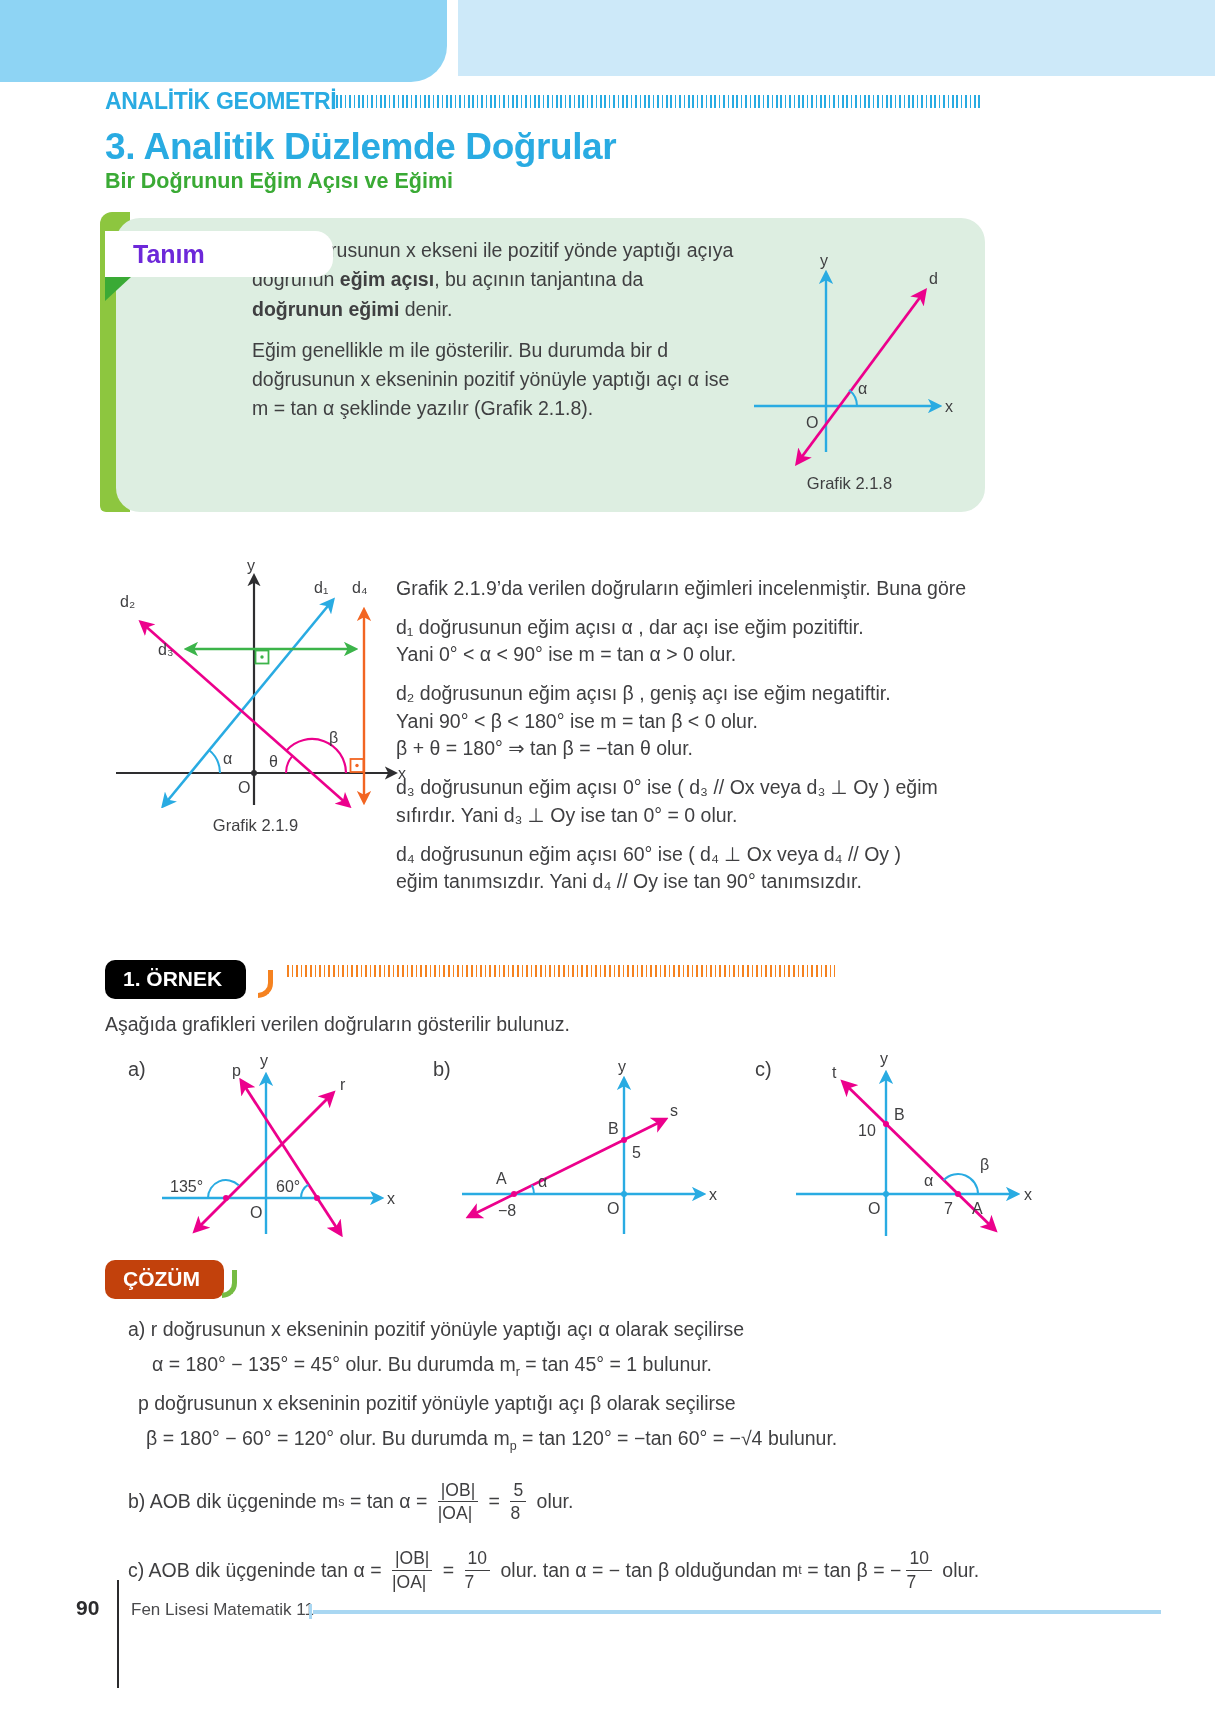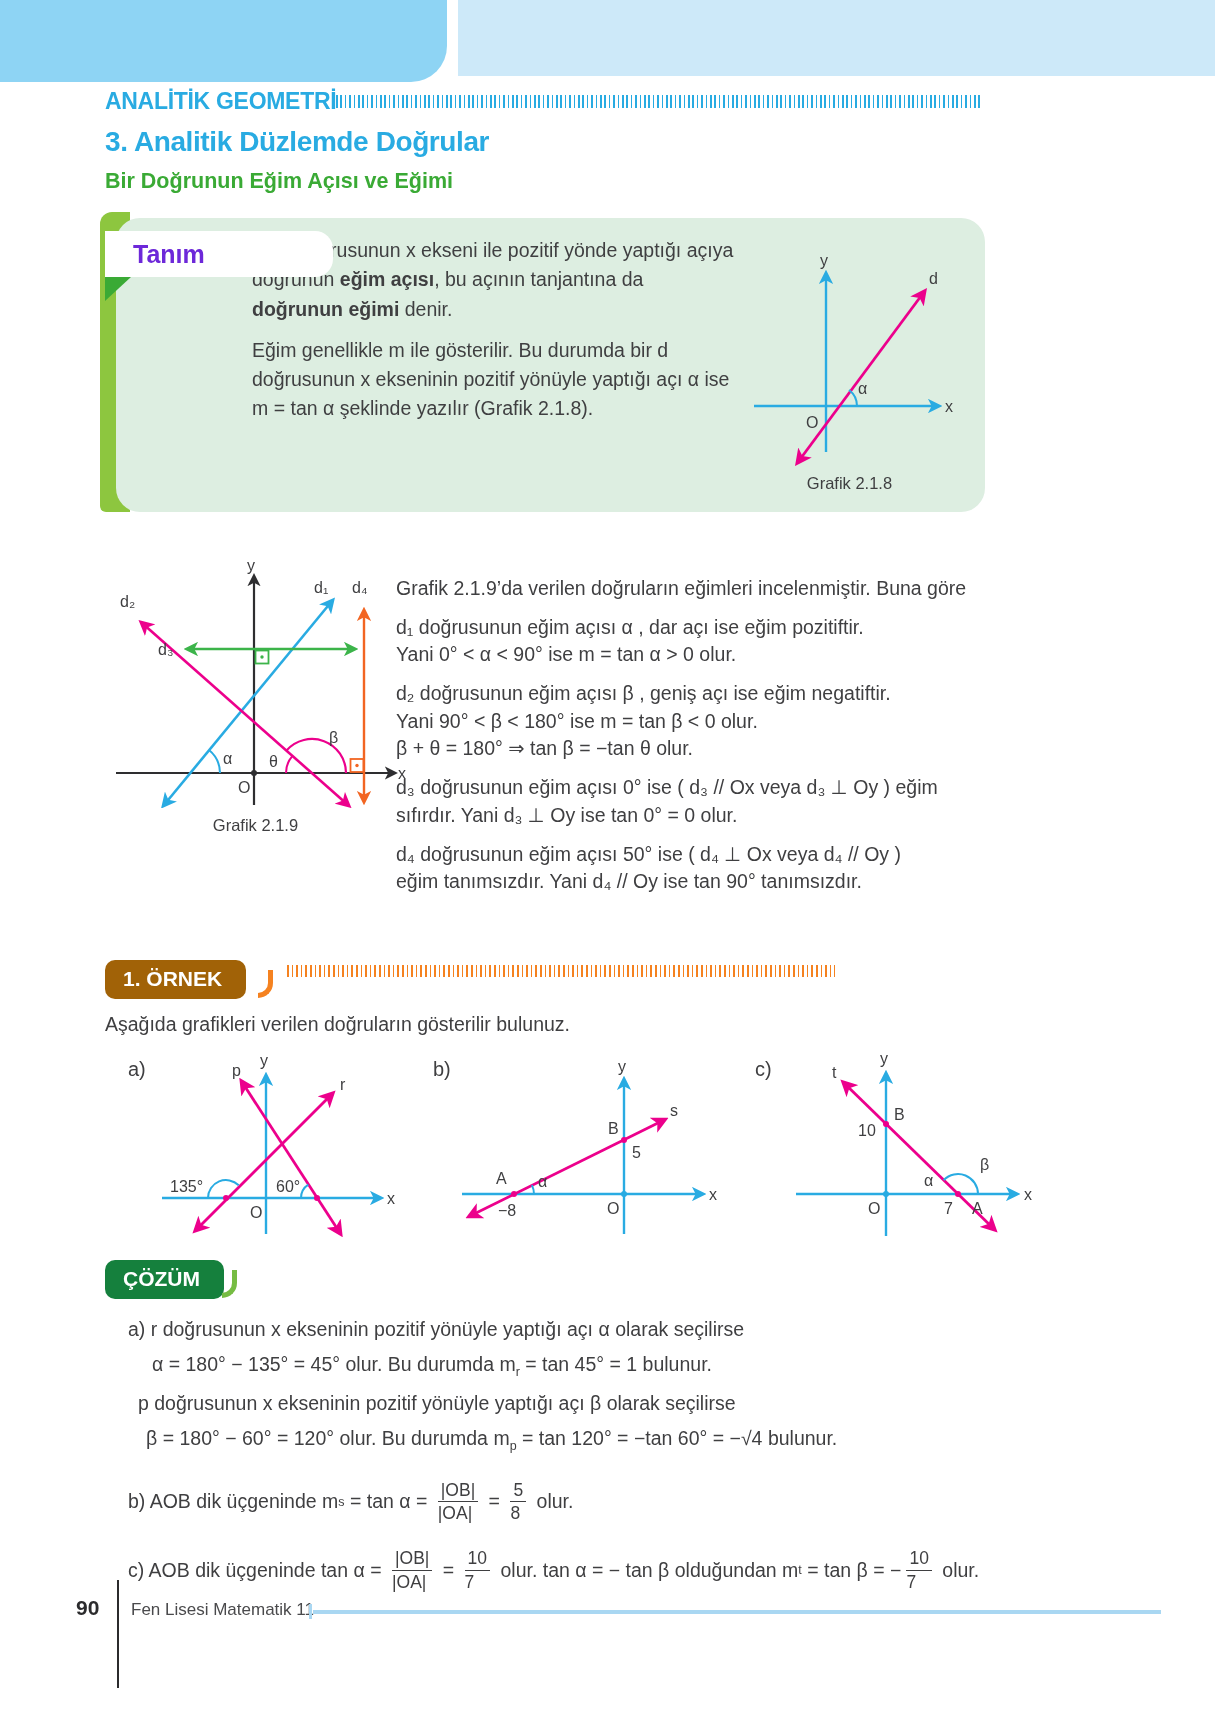--- a/index.html
+++ b/index.html
@@ -7,43 +7,43 @@
   .page { position:relative; width:1215px; height:1718px; background:#ffffff; margin:0 auto; overflow:hidden; color:#3f3f41; }
 
   
   .banner-light { position:absolute; left:458px; top:0; width:757px; height:76px; background:#cde9f9; }
   .banner-dark  { position:absolute; left:0; top:0; width:447px; height:82px; background:#8ed4f4; border-radius:0 0 36px 0; }
 
   
   .chapter-row { position:absolute; left:105px; top:88px; width:880px; display:flex; align-items:center; }
   .chapter { font-size:23px; font-weight:bold; color:#29abe2; letter-spacing:-0.3px; white-space:nowrap; }
   .dots-blue { width:645px; height:13px; background:repeating-linear-gradient(to right,#29abe2 0 1.6px,transparent 1.6px 4.4px); }
-  .title { position:absolute; left:105px; top:126px; font-size:28px; font-weight:bold; color:#29abe2; letter-spacing:-0.4px; }
+  .title { position:absolute; left:105px; top:126px; font-size:37px; font-weight:bold; color:#29abe2; letter-spacing:-0.4px; }
   .subtitle { position:absolute; left:105px; top:169px; font-size:21.5px; font-weight:bold; color:#3aaa35; }
 
   
   .tanim { position:absolute; left:100px; top:212px; width:885px; height:300px; }
   .tanim-green { position:absolute; left:0; top:0; width:30px; height:100%; background:#8dc63f; border-radius:12px 0 0 6px; }
   .tanim-panel { position:absolute; left:16px; top:6px; right:0; bottom:0; background:#ddeee1; border-radius:24px; }
   .tanim-label { position:absolute; left:5px; top:19px; width:228px; height:46px; background:#ffffff; border-radius:0 18px 18px 0; display:flex; align-items:center; padding-left:28px; font-size:25px; font-weight:bold; color:#6d28d9; z-index:2; }
   .tanim-fold { position:absolute; left:5px; top:65px; width:26px; height:24px; background:#3aaa35; clip-path:polygon(0 0,100% 0,0 100%); z-index:2; }
   .tanim-text { position:absolute; left:152px; top:24px; width:486px; font-size:19.5px; line-height:1.5; color:#3f3f41; }
   .tanim-text p + p { margin-top:12px; }
   .graph218 { position:absolute; left:632px; top:26px; width:235px; text-align:center; }
   .graph-caption { font-size:16.5px; color:#3f3f41; margin-top:4px; }
 
   
   .g219-fig { position:absolute; left:103px; top:533px; width:305px; text-align:center; }
   .g219-text { position:absolute; left:396px; top:535px; width:592px; font-size:19.5px; line-height:1.42;margin-top:40px; }
   .g219-text .para { margin-top:11px; }
 
   
   .ornek-row { position:absolute; left:105px; top:960px; display:flex; align-items:flex-start; gap:14px; }
-  .badge { display:inline-block; background:#a16207; color:#fff; font-weight:bold; font-size:21px; padding:7px 24px 8px 18px; border-radius:10px; white-space:nowrap; }
-  .badge.green { background:#15803d; }
+  .badge { display:inline-block; background:#000000; color:#fff; font-weight:bold; font-size:21px; padding:7px 24px 8px 18px; border-radius:10px; white-space:nowrap; }
+  .badge.green { background:#c2410c; }
   .badge-tail { width:15px; height:28px; border-right:5px solid #f58220; border-bottom:5px solid #f58220; border-bottom-right-radius:18px; margin-left:-2px; margin-top:10px; }
   .badge-tail.green { border-color:#76bc43; }
   .dots-orange { width:548px; height:12px; background:repeating-linear-gradient(to right,#f58220 0 1.6px,transparent 1.6px 4.6px); margin-top:5px; }
   .prompt { position:absolute; left:105px; top:1013px; font-size:19.5px; }
 
   .ex-tag { position:absolute; font-size:20px; color:#3f3f41; }
   .ex-a-tag { left:128px; top:1058px; } .ex-b-tag { left:433px; top:1058px; } .ex-c-tag { left:755px; top:1058px; }
   .ex-a { position:absolute; left:150px; top:1050px; }
   .ex-b { position:absolute; left:452px; top:1056px; }
   .ex-c { position:absolute; left:784px; top:1048px; }
@@ -168,21 +168,21 @@
     <div class="para">
       <div>d₂ doğrusunun eğim açısı β , geniş açı ise eğim negatiftir.</div>
       <div>Yani 90° &lt; β &lt; 180° ise m = tan β &lt; 0 olur.</div>
       <div>β + θ = 180° ⇒ tan β = −tan θ olur.</div>
     </div>
     <div class="para">
       <div>d₃ doğrusunun eğim açısı 0° ise ( d₃ // Ox veya d₃ ⊥ Oy ) eğim</div>
       <div>sıfırdır. Yani d₃ ⊥ Oy ise tan 0° = 0 olur.</div>
     </div>
     <div class="para">
-      <div>d₄ doğrusunun eğim açısı 50° ise ( d₄ ⊥ Ox veya d₄ // Oy )</div>
+      <div>d₄ doğrusunun eğim açısı 60° ise ( d₄ ⊥ Ox veya d₄ // Oy )</div>
       <div>eğim tanımsızdır. Yani d₄ // Oy ise tan 90° tanımsızdır.</div>
     </div>
   </div>
 
   <div class="ornek-row">
     <span class="badge">1. ÖRNEK</span>
     <span class="badge-tail"></span>
     <span class="dots-orange"></span>
   </div>
   <div class="prompt">Aşağıda grafikleri verilen doğruların gösterilir bulunuz.</div>

